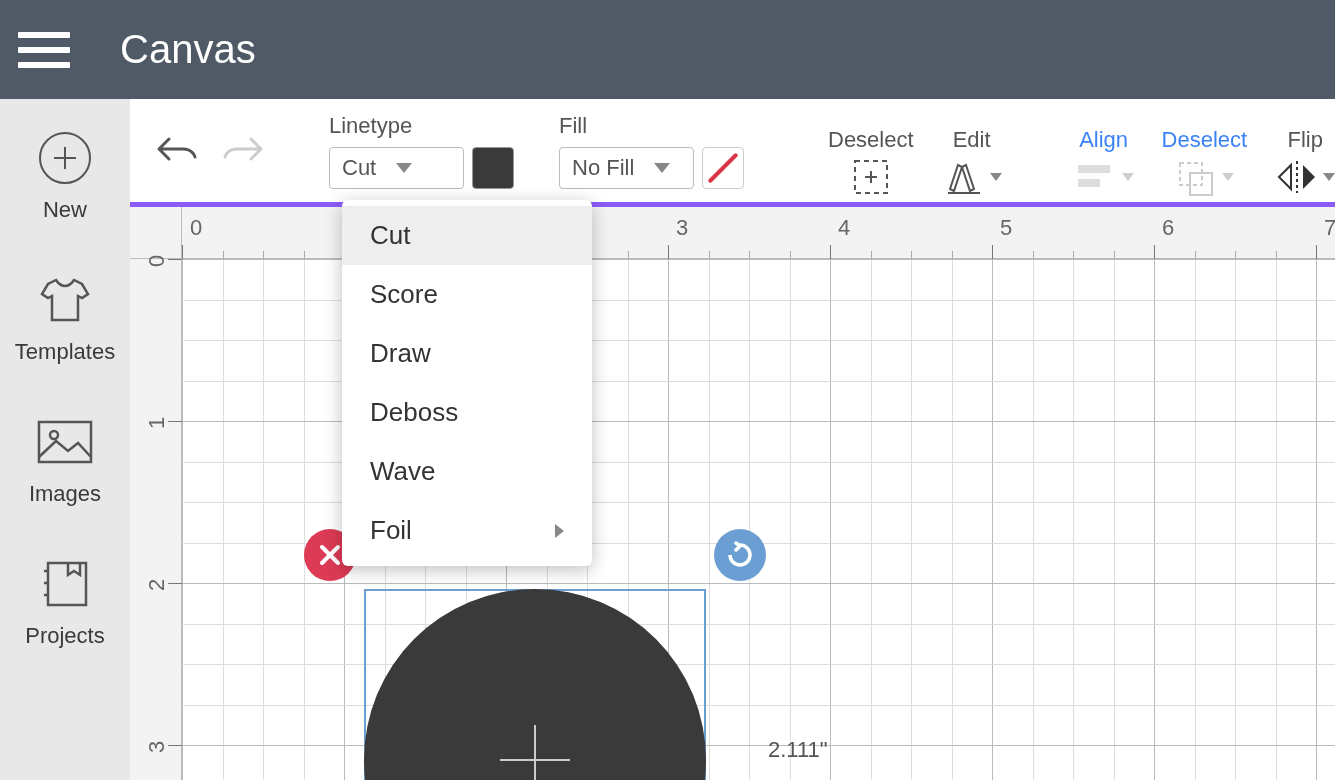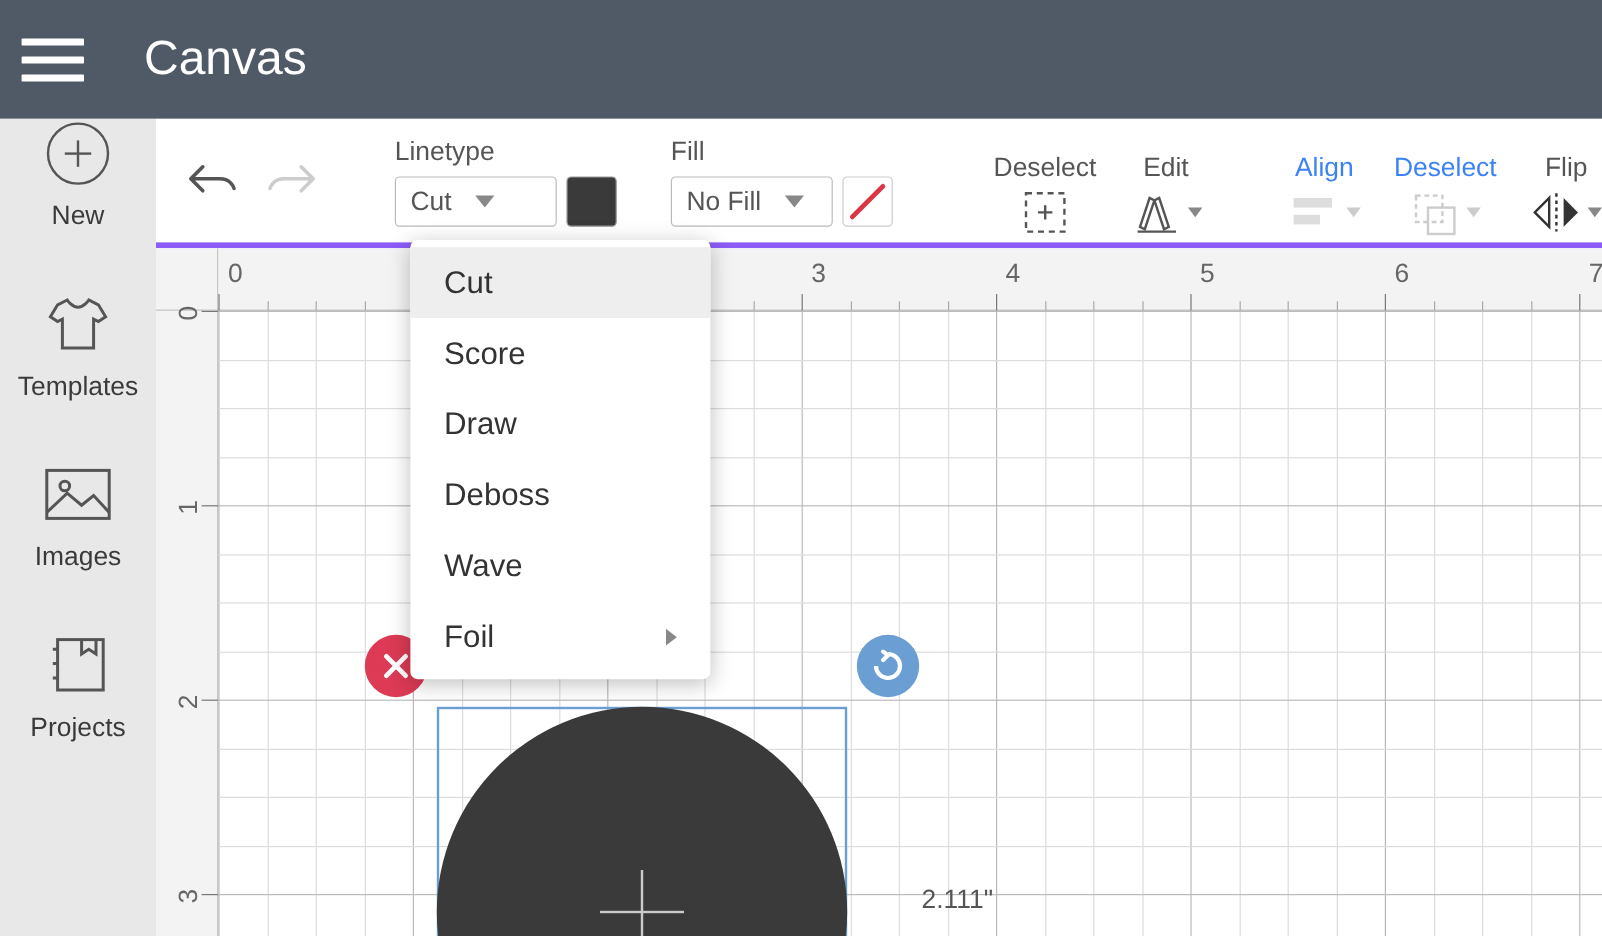--- a/index.html
+++ b/index.html
@@ -5,21 +5,21 @@
 * { box-sizing: border-box; margin: 0; padding: 0; }
 body { font-family: -apple-system, BlinkMacSystemFont, "Segoe UI", Helvetica, Arial, sans-serif; background: #fff; overflow: hidden; width: 1335px; height: 780px; position: relative; }
 
 
 .header { background: #4f5a66; height: 99px; display: flex; align-items: center; padding-left: 18px; }
 .hamburger { display: flex; flex-direction: column; gap: 9px; cursor: pointer; }
 .hamburger span { display: block; width: 52px; height: 6px; background: #fff; border-radius: 1px; }
 .header-title { color: #fff; font-size: 40px; font-weight: 300; margin-left: 50px; }
 
 
-.sidebar { position: absolute; left: 0; top: 99px; bottom: 0; width: 130px; background: #e8e8e8; display: flex; flex-direction: column; align-items: center; }
+.sidebar { position: absolute; left: 0; top: 99px; bottom: 0; width: 130px; background: #e8e8e8; display: flex; flex-direction: column; align-items: center; padding-top: 30px; }
 .sidebar-item { display: flex; flex-direction: column; align-items: center; margin-bottom: 48px; cursor: pointer; }
 .sidebar-icon { width: 58px; height: 58px; display: flex; align-items: center; justify-content: center; }
 .sidebar-label { color: #3a3a3a; font-size: 22px; margin-top: 10px; }
 
 
 .circle-plus { width: 52px; height: 52px; border: 2px solid #555; border-radius: 50%; position: relative; }
 .circle-plus::before, .circle-plus::after { content: ''; position: absolute; background: #555; }
 .circle-plus::before { width: 22px; height: 2px; top: 50%; left: 50%; transform: translate(-50%, -50%); }
 .circle-plus::after { width: 2px; height: 22px; top: 50%; left: 50%; transform: translate(-50%, -50%); }
 

